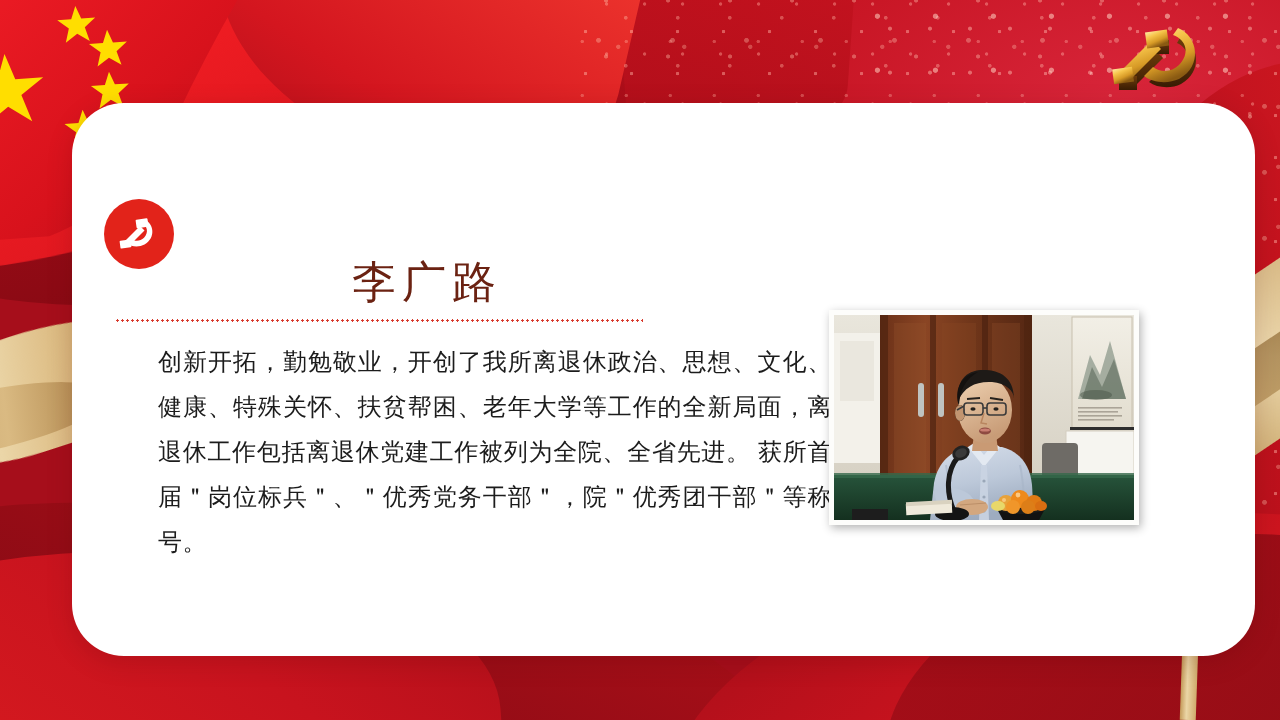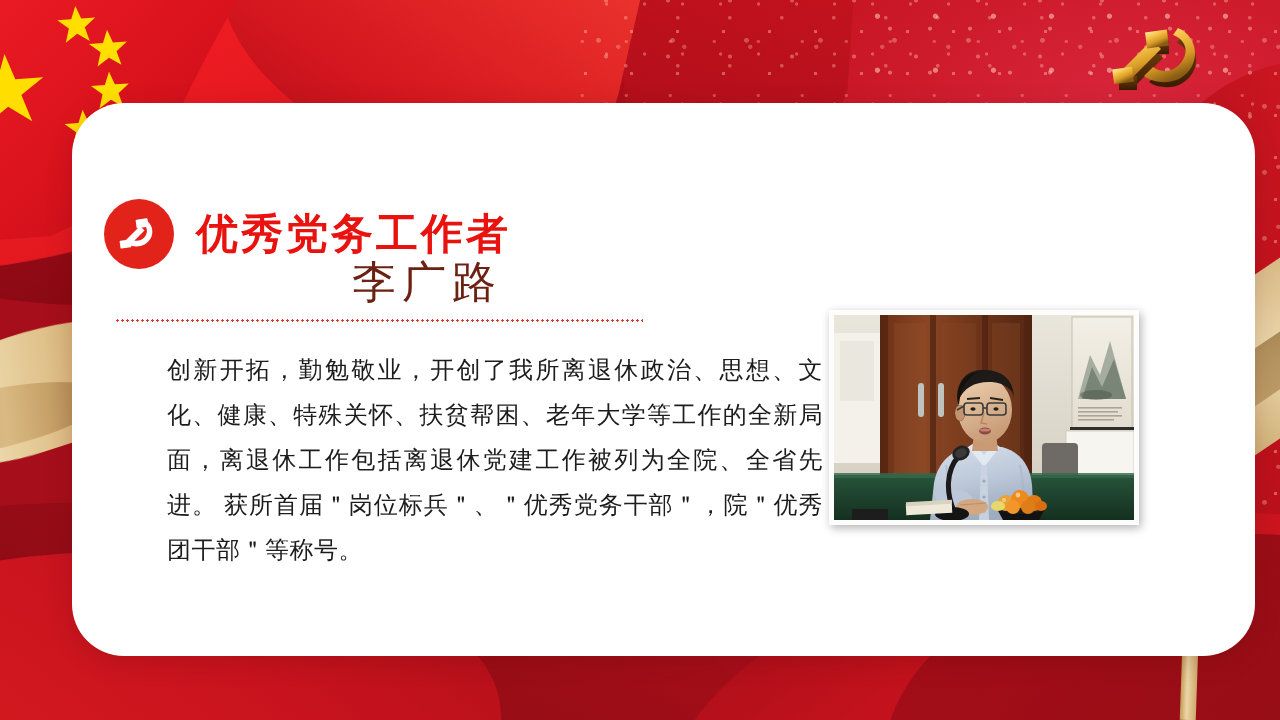--- a/index.html
+++ b/index.html
@@ -254,21 +254,21 @@
     left: 78px; top: 228px;
     width: 690px;
     font-family: "Liberation Sans", "DejaVu Sans", sans-serif;
     font-size: 24px;
     color: #1C1C1C;
     line-height: 45px;
     letter-spacing: .5px;
     text-align: justify;
     text-justify: inter-character;
   }
-  .body-text p { margin: 17px; font-family: Liberation Serif, serif; }
+  .body-text p { margin: 8px; }
 
   
   .photo-frame {
     position: absolute;
     left: 757px; top: 207px;
     width: 310px; height: 215px;
     background: #FDFDFB;
     padding: 5px;
     box-shadow: 2px 3px 9px rgba(0,0,0,.30);
     box-sizing: border-box;
@@ -370,21 +370,20 @@
             <path d="M28.5,8.5 C38,12.5 40,27 28.5,33.5 C23,36.5 15.5,36 11,32.5 L15.5,28 C19,30.8 24.5,30.3 28,26.8 C33,21.5 31.5,14.5 25,11.8 Z"></path>
 
             <path d="M8,31 L24,15 L28.5,19.5 L12.5,35.5 Z"></path>
 
             <rect x="20" y="8" width="12" height="8.5" rx="1" transform="rotate(-8 26 12)"></rect>
 
             <rect x="4" y="29" width="11" height="8" rx="1" transform="rotate(-8 9.5 33)"></rect>
           </g>
         </svg>
       </div>
-      <div class="title-main">优秀党务工作者</div>
     </div>
 
     <div class="title-name">李广路</div>
 
     <div class="divider"></div>
 
     <div class="body-text">
       <p>创新开拓，勤勉敬业，开创了我所离退休政治、思想、文化、健康、特殊关怀、扶贫帮困、老年大学等工作的全新局面，离退休工作包括离退休党建工作被列为全院、全省先进。 获所首届＂岗位标兵＂、＂优秀党务干部＂，院＂优秀团干部＂等称号。</p>
     </div>
 

